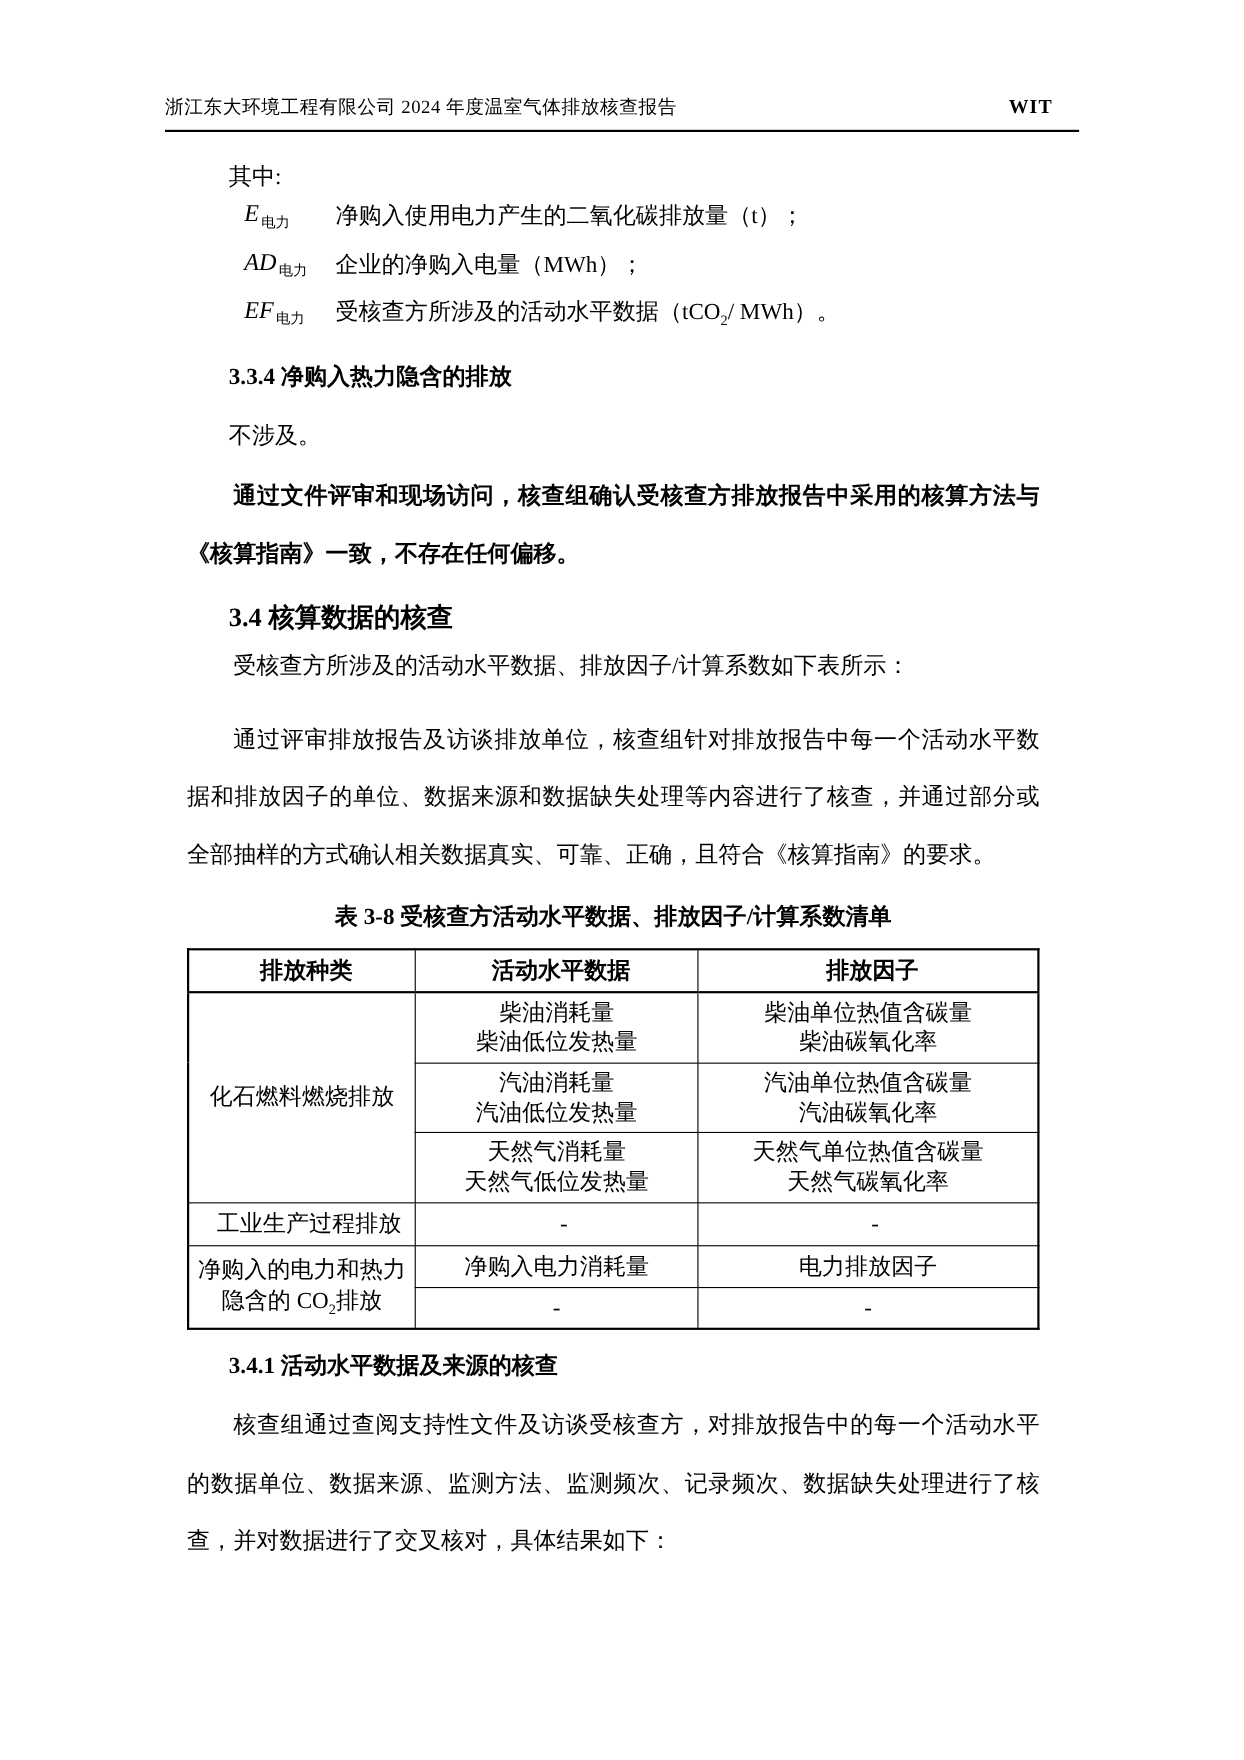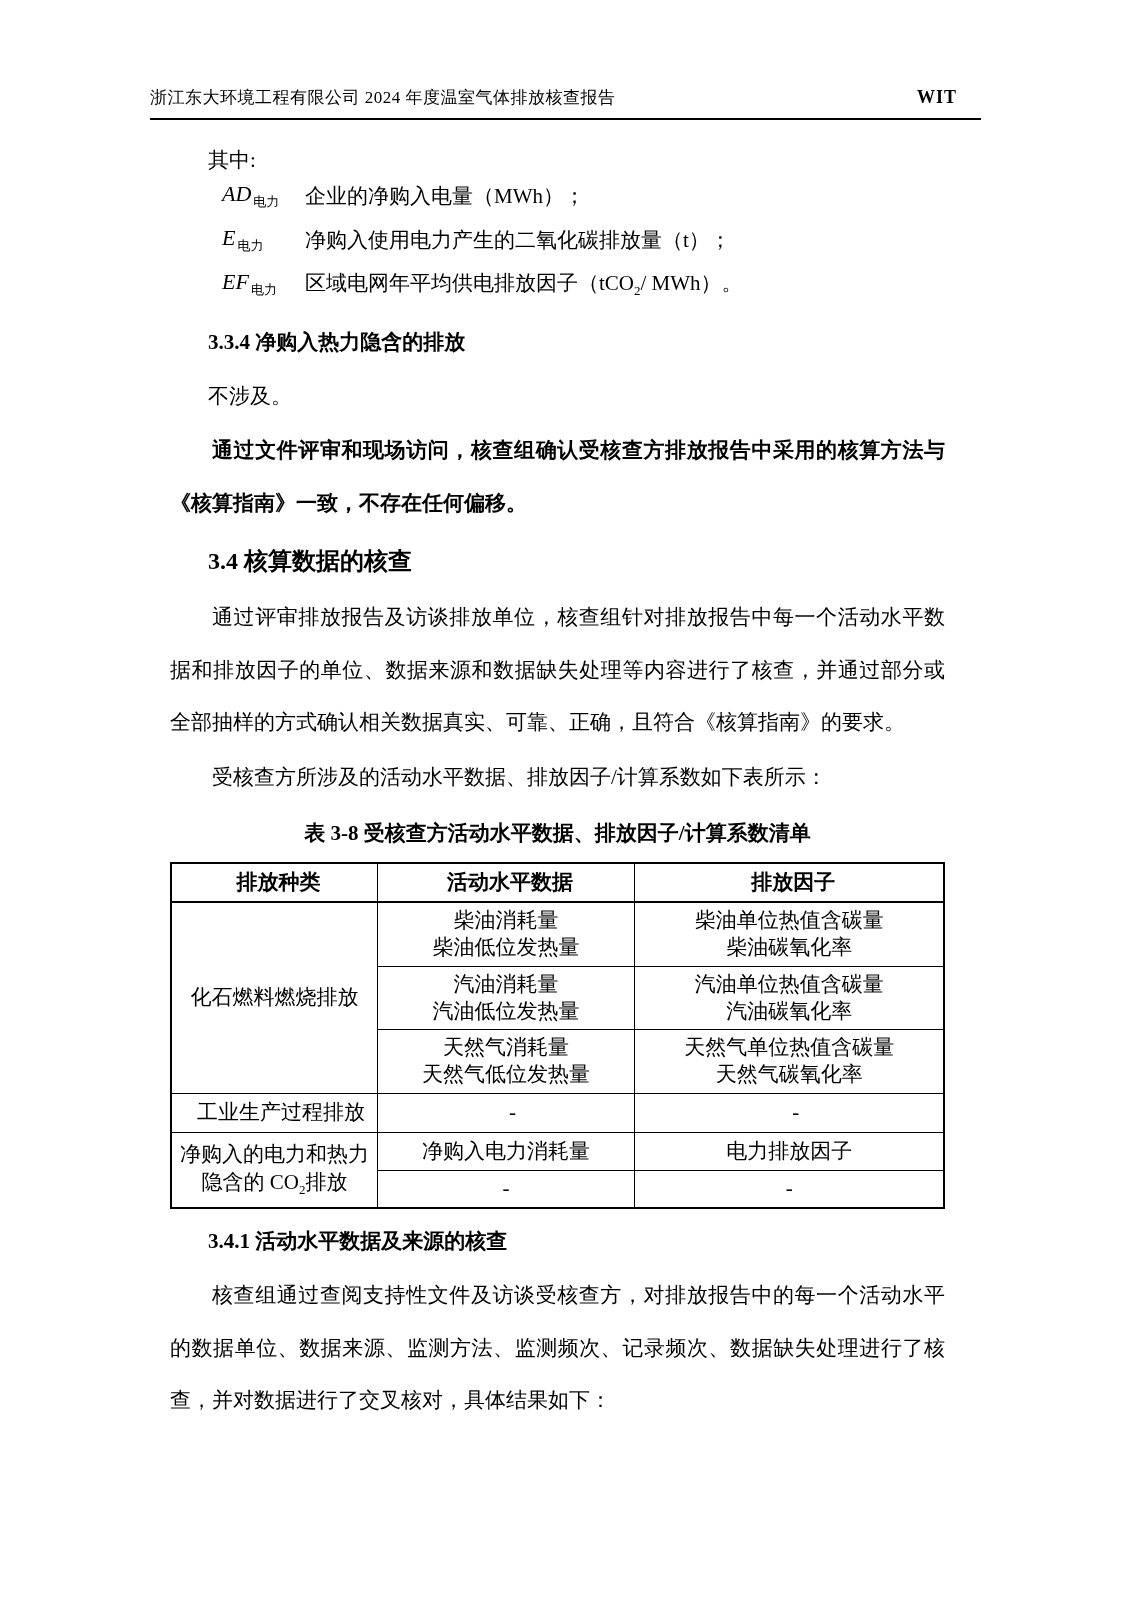--- a/index.html
+++ b/index.html
@@ -114,45 +114,45 @@
     <span class="header-title">浙江东大环境工程有限公司 2024 年度温室气体排放核查报告</span>
     <span class="header-brand">WIT</span>
   </div>
   <div class="header-rule"></div>
 
   <div class="content">
 
     <p class="lead">其中:</p>
 
     <div class="def-row">
+      <span class="def-symbol"><span>E</span><sub>电力</sub></span>
+      <span class="def-desc">净购入使用电力产生的二氧化碳排放量（t）；</span>
+    </div>
+
+    <div class="def-row">
       <span class="def-symbol"><span>AD</span><sub>电力</sub></span>
       <span class="def-desc">企业的净购入电量（MWh）；</span>
     </div>
 
     <div class="def-row">
-      <span class="def-symbol"><span>E</span><sub>电力</sub></span>
-      <span class="def-desc">净购入使用电力产生的二氧化碳排放量（t）；</span>
+      <span class="def-symbol"><span>EF</span><sub>电力</sub></span>
+      <span class="def-desc"><span>受核查方所涉及的活动水平数据（tCO</span><sub>2</sub><span>/ MWh）。</span></span>
     </div>
 
-    <div class="def-row">
-      <span class="def-symbol"><span>EF</span><sub>电力</sub></span>
-      <span class="def-desc"><span>区域电网年平均供电排放因子（tCO</span><sub>2</sub><span>/ MWh）。</span></span>
-    </div>
-
     <h3 class="h-sub">3.3.4 净购入热力隐含的排放</h3>
 
     <p class="plain-line">不涉及。</p>
 
     <p class="para bold">通过文件评审和现场访问，核查组确认受核查方排放报告中采用的核算方法与《核算指南》一致，不存在任何偏移。</p>
 
     <h2 class="h-section">3.4 核算数据的核查</h2>
 
+    <p class="para" style="margin-top:2px;">受核查方所涉及的活动水平数据、排放因子/计算系数如下表所示：</p>
+
     <p class="para">通过评审排放报告及访谈排放单位，核查组针对排放报告中每一个活动水平数据和排放因子的单位、数据来源和数据缺失处理等内容进行了核查，并通过部分或全部抽样的方式确认相关数据真实、可靠、正确，且符合《核算指南》的要求。</p>
-
-    <p class="para" style="margin-top:2px;">受核查方所涉及的活动水平数据、排放因子/计算系数如下表所示：</p>
 
     <p class="table-caption">表 3-8 受核查方活动水平数据、排放因子/计算系数清单</p>
 
     <table class="data-table">
       <colgroup>
           <col class="c1">
           <col class="c2">
           <col class="c3">
         </colgroup>
       <thead>

